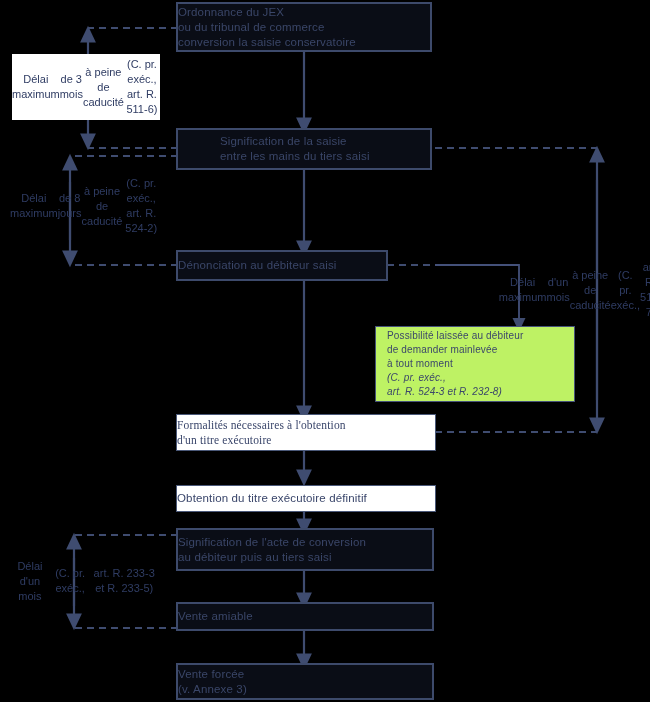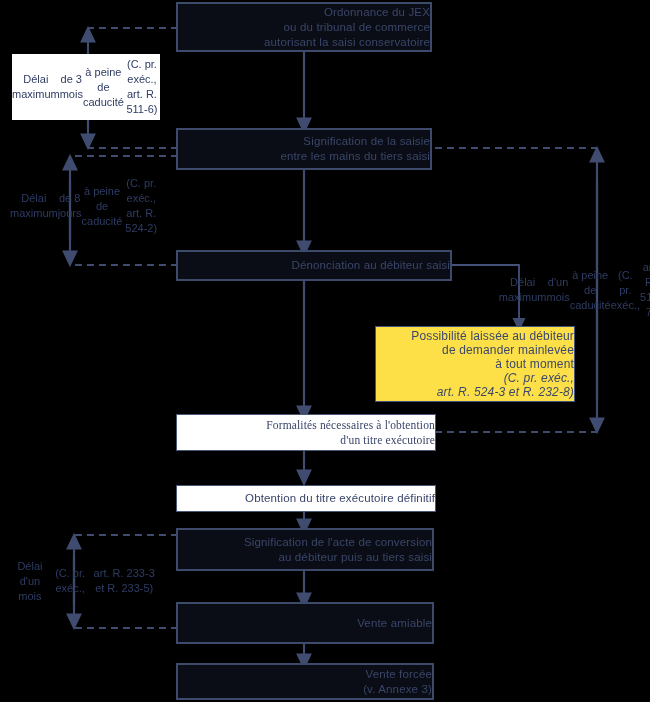--- a/index.html
+++ b/index.html
@@ -16,39 +16,40 @@
   }
   
   .node{
     position:absolute;
     box-sizing:border-box;
     border:2px solid #3d4a6b;
     background:#0a0d16;
     color:#3a4668;
     display:flex;
     flex-direction:column;
-    align-items:flex-end;
+    align-items:flex-start;
     justify-content:center;
     text-align:center;
     font-size:11.5px;
     line-height:15px;
     letter-spacing:.15px;
     z-index:6;
   }
   .node.light{
     background:#ffffff;
     border:1px solid #4a5878;
     color:#39456a;
   }
   .node.note{
     border:1px solid #46537a;
-    background:#fde047;
+    background:#bef264;
     color:#3c486a;
-    font-size:12px;
+    font-size:10px;
     line-height:14px;
+    padding-left:11px;
   }
   .node .ital{font-style:italic;}
   
   .callout{
     position:absolute;
     box-sizing:border-box;
     background:#ffffff;
     color:#2f3c63;
     text-align:center;
     font-size:11px;
@@ -120,29 +121,29 @@
 
     <path class="dash" d="M178,535 L74,535"></path>
     <path class="dash" d="M178,628 L74,628"></path>
     <path class="solid" d="M74,606 L74,541" marker-end="url(#ar)"></path>
     <path class="solid" d="M74,558 L74,622" marker-end="url(#ar)"></path>
   </svg>
 
   <div class="node" style="left:176px;top:2px;width:256px;height:50px;">
     <span>Ordonnance du JEX</span>
     <span>ou du tribunal de commerce</span>
-    <span>autorisant la saisi conservatoire</span>
-  </div>
-
-  <div class="node" style="left:176px;top:128px;width:256px;height:42px;">
+    <span>conversion la saisie conservatoire</span>
+  </div>
+
+  <div class="node" style="left:176px;top:128px;width:256px;height:42px;padding-left:42px;">
     <span>Signification de la saisie</span>
     <span>entre les mains du tiers saisi</span>
   </div>
 
-  <div class="node" style="left:176px;top:250px;width:276px;height:31px;">
+  <div class="node" style="left:176px;top:250px;width:212px;height:31px;">
     <span>Dénonciation au débiteur saisi</span>
   </div>
 
   <div class="node note" style="left:375px;top:326px;width:200px;height:76px;">
     <span>Possibilité laissée au débiteur</span>
     <span>de demander mainlevée</span>
     <span>à tout moment</span>
     <span class="ital">(C. pr. exéc.,</span>
     <span class="ital">art. R. 524-3 et R. 232-8)</span>
   </div>
@@ -154,21 +155,21 @@
 
   <div class="node light" style="left:176px;top:479px;width:260px;height:27px;margin-top:6px;">
     <span>Obtention du titre exécutoire définitif</span>
   </div>
 
   <div class="node" style="left:176px;top:528px;width:258px;height:43px;">
     <span>Signification de l'acte de conversion</span>
     <span>au débiteur puis au tiers saisi</span>
   </div>
 
-  <div class="node" style="left:176px;top:602px;width:258px;height:42px;">
+  <div class="node" style="left:176px;top:602px;width:258px;height:29px;">
     <span>Vente amiable</span>
   </div>
 
   <div class="node" style="left:176px;top:663px;width:258px;height:37px;">
     <span>Vente forcée</span>
     <span>(v. Annexe 3)</span>
   </div>
 
   <div class="callout" style="left:12px;top:54px;width:148px;height:66px;">
     <span>Délai maximum</span>

